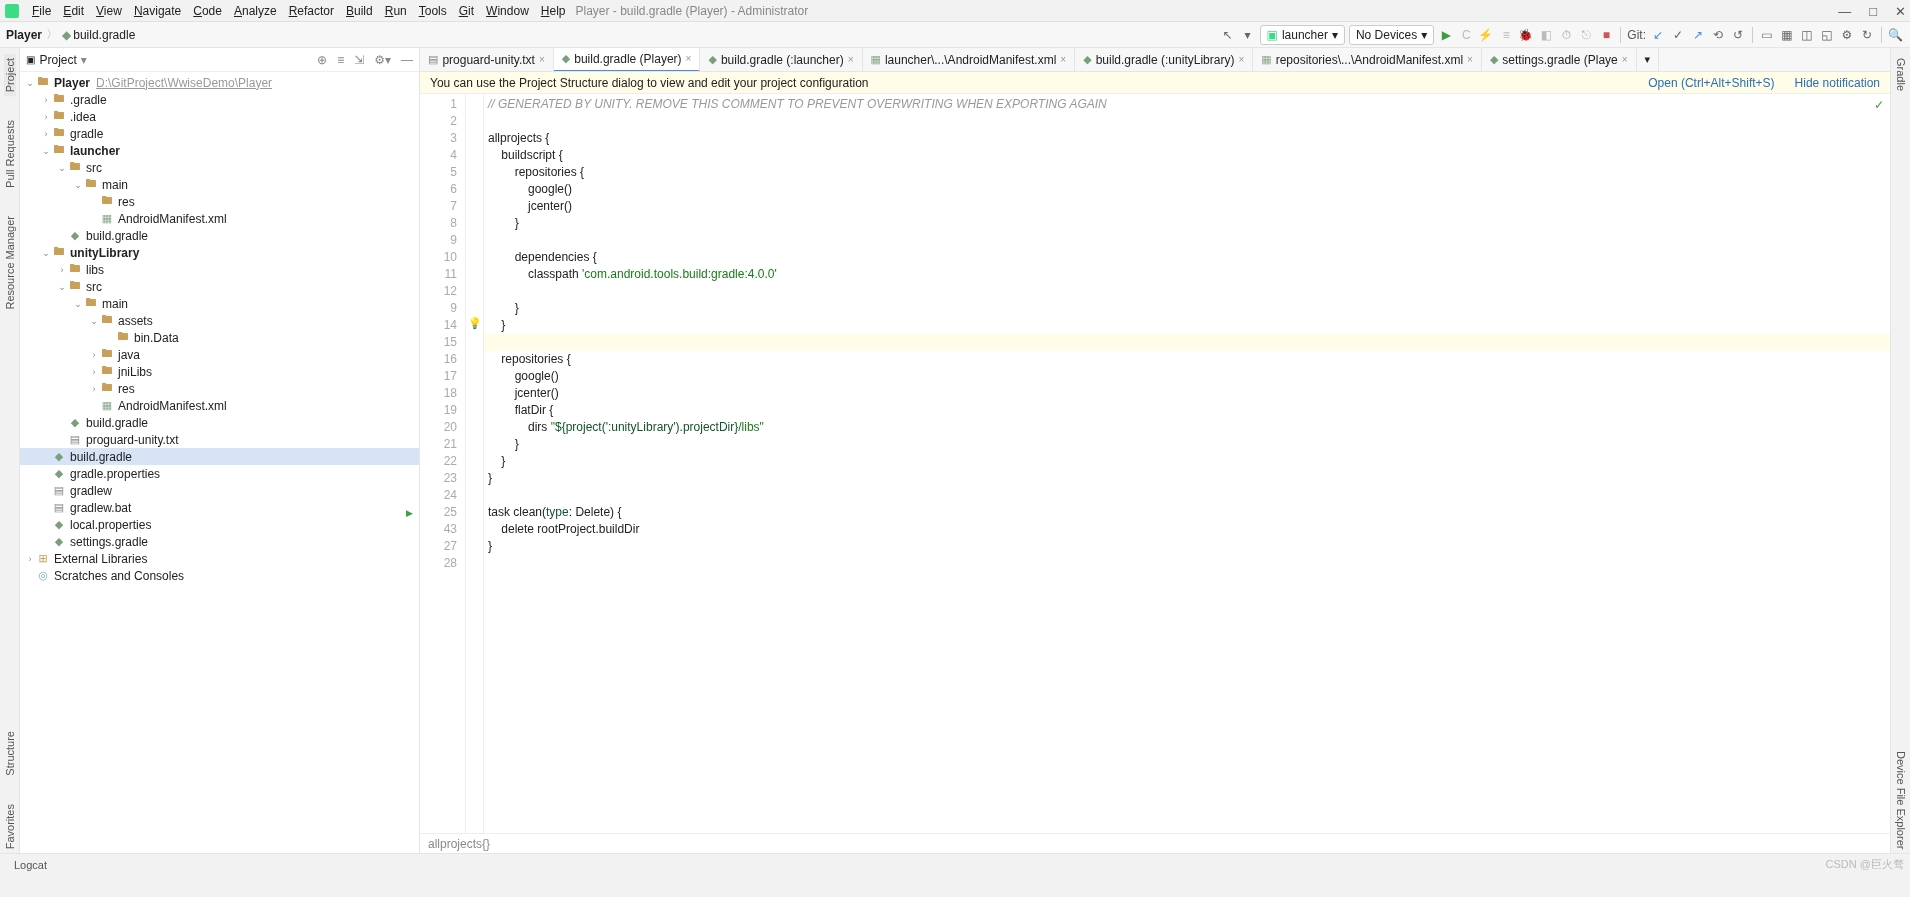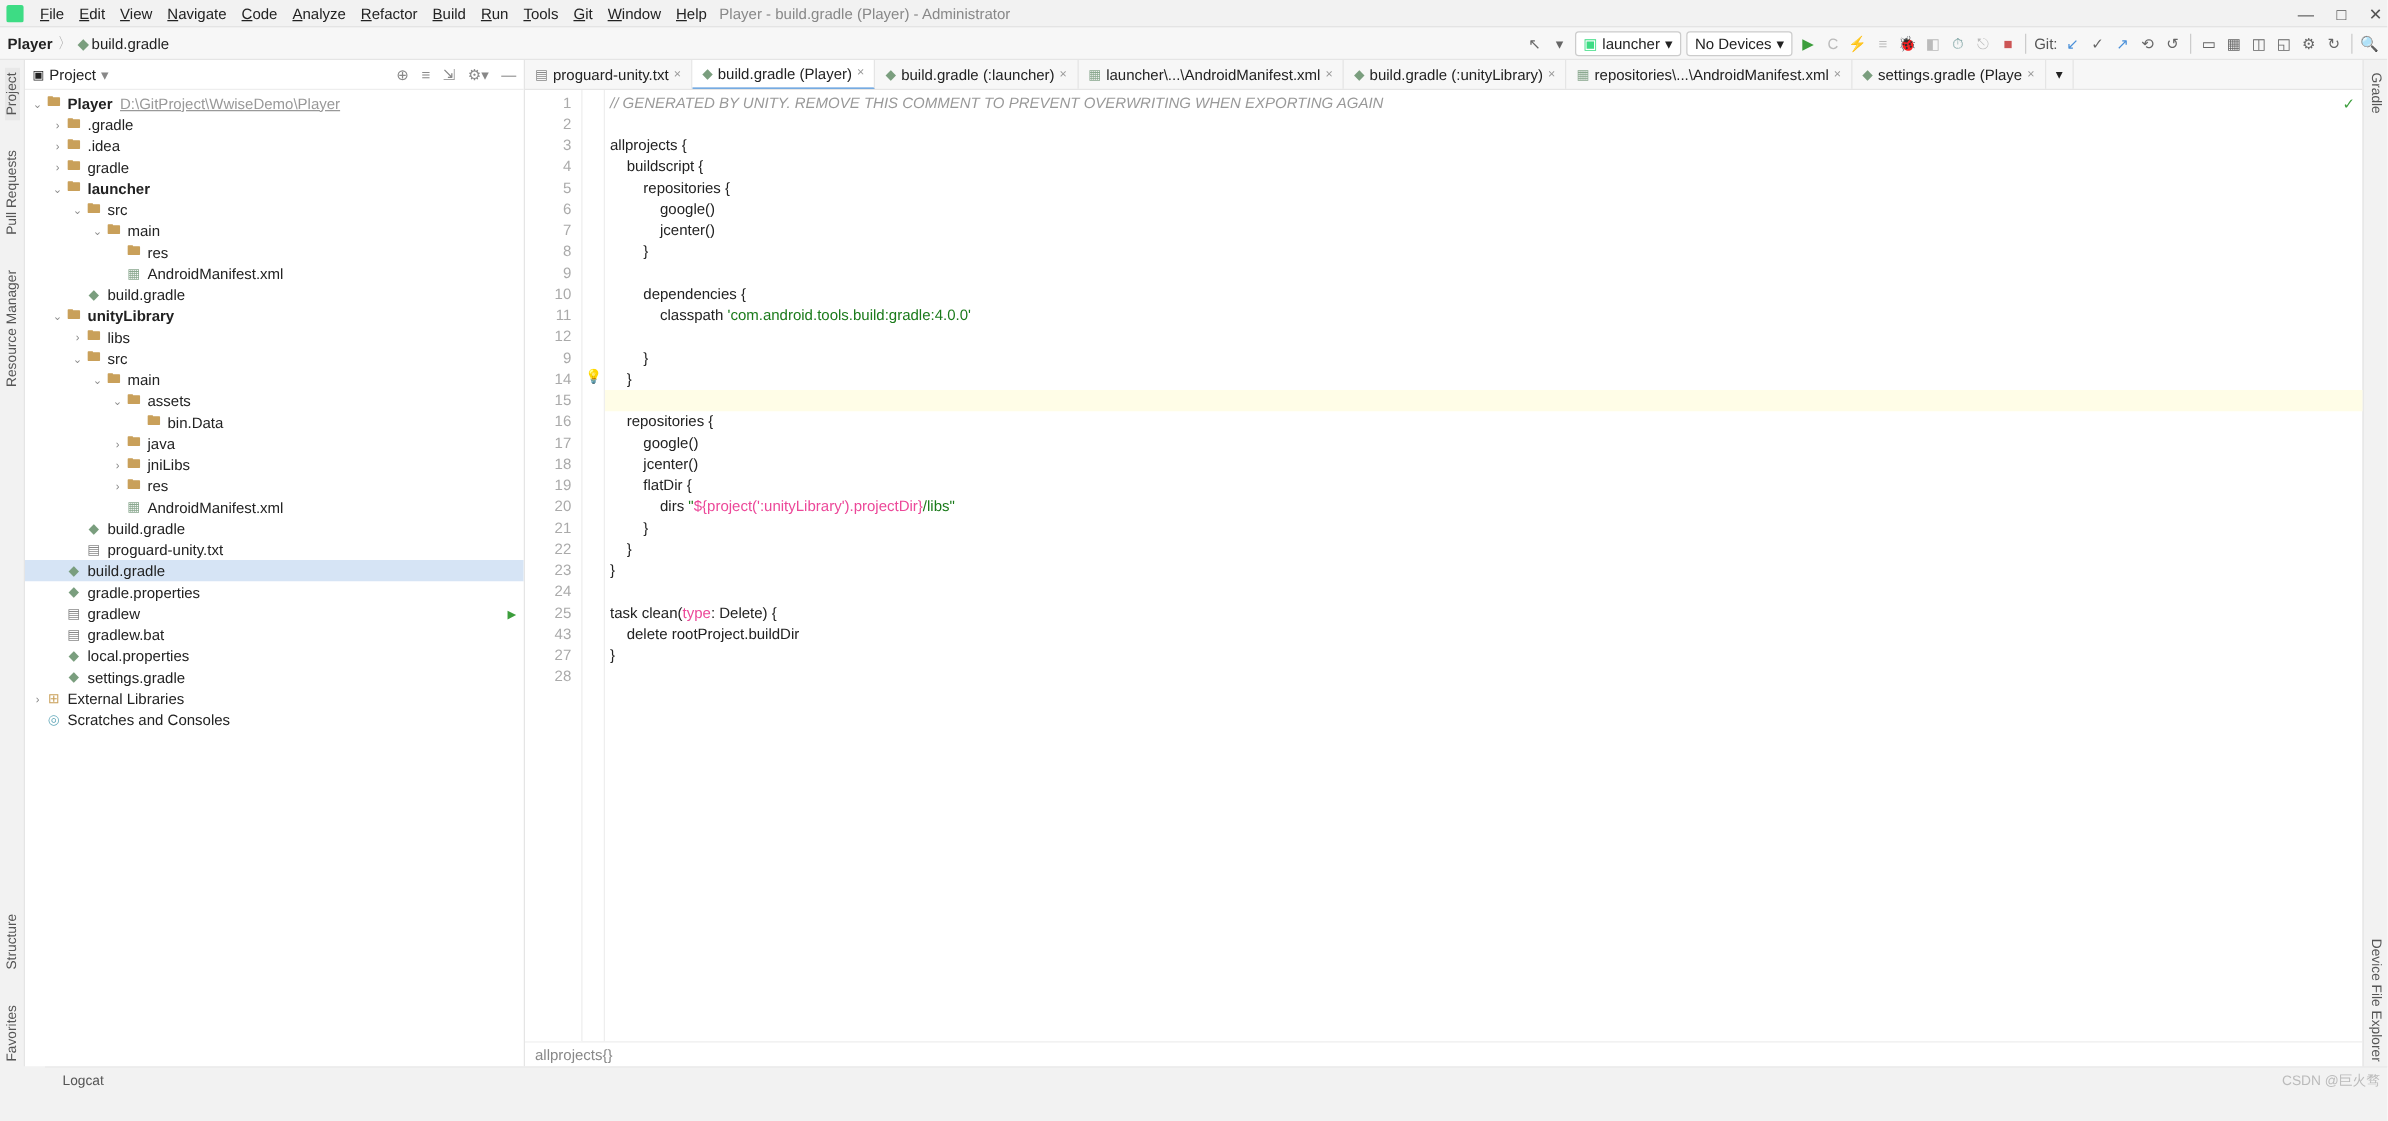--- a/index.html
+++ b/index.html
@@ -48,25 +48,25 @@
 .notice .links{margin-left:auto;display:flex;gap:20px;}
 .notice .links span{color:#2a6fb8;cursor:pointer;}
 .editor{flex:1;display:flex;position:relative;font-family:"JetBrains Mono",Consolas,monospace;font-size:12px;}
 .gutter{width:46px;background:#fff;border-right:1px solid #eee;text-align:right;padding-right:8px;color:#aaa;line-height:17px;padding-top:2px;}
 .foldgutter{width:18px;border-right:1px solid #eee;position:relative;}
 .code{flex:1;padding:2px 4px;line-height:17px;white-space:pre;position:relative;}
 .code .line{height:17px;}
 .code .hl{background:#fffde7;position:absolute;left:0;right:0;height:17px;}
 .comment{color:#999;font-style:italic;}
 .str{color:#1a7a1a;}
-.ann{color:#ec4899;}
+.ann{color:#14532d;}
 .rightbar{width:20px;background:#f2f2f2;border-left:1px solid #e5e5e5;display:flex;flex-direction:column;align-items:center;padding-top:6px;gap:20px;}
 .rightbar .vtab{writing-mode:vertical-rl;font-size:11px;color:#555;cursor:pointer;padding:4px 0;}
 .crumb-bar{height:20px;border-top:1px solid #eee;padding:0 8px;display:flex;align-items:center;color:#888;font-size:11px;}
-.bottombar{height:22px;background:#f2f2f2;border-top:1px solid #e5e5e5;display:flex;align-items:center;padding:0 6px;margin-left:36px;}
+.bottombar{height:22px;background:#f2f2f2;border-top:1px solid #e5e5e5;display:flex;align-items:center;padding:0 6px;}
 .bottombar .tab{border:none;font-size:11px;color:#555;}
 .bottombar .right{margin-left:auto;color:#bbb;font-size:11px;}
 .bulb{position:absolute;color:#d9a500;font-size:11px;}
 .runmark{position:absolute;color:#3c9e3c;font-size:9px;}
 .check{color:#3c9e3c;}
 </style>
 </head>
 <body>
 
 <div class="menubar">
@@ -340,20 +340,27 @@
           <span>repositories\...\AndroidManifest.xml</span>
           <span class="close">×</span>
         </div>
         <div class="tab">
           <span class="ticon gfile">◆</span>
           <span>settings.gradle (Playe</span>
           <span class="close">×</span>
         </div>
         <div class="tab">▾</div>
       </div>
+    <div class="notice">
+      <span>You can use the Project Structure dialog to view and edit your project configuration</span>
+      <span class="links">
+        <span>Open (Ctrl+Alt+Shift+S)</span>
+        <span>Hide notification</span>
+      </span>
+    </div>
     <div class="editor">
       <div class="gutter" id="gutter" style="position: relative;">
           <div>1</div>
           <div>2</div>
           <div>3</div>
           <div>4</div>
           <div>5</div>
           <div>6</div>
           <div>7</div>
           <div>8</div>

